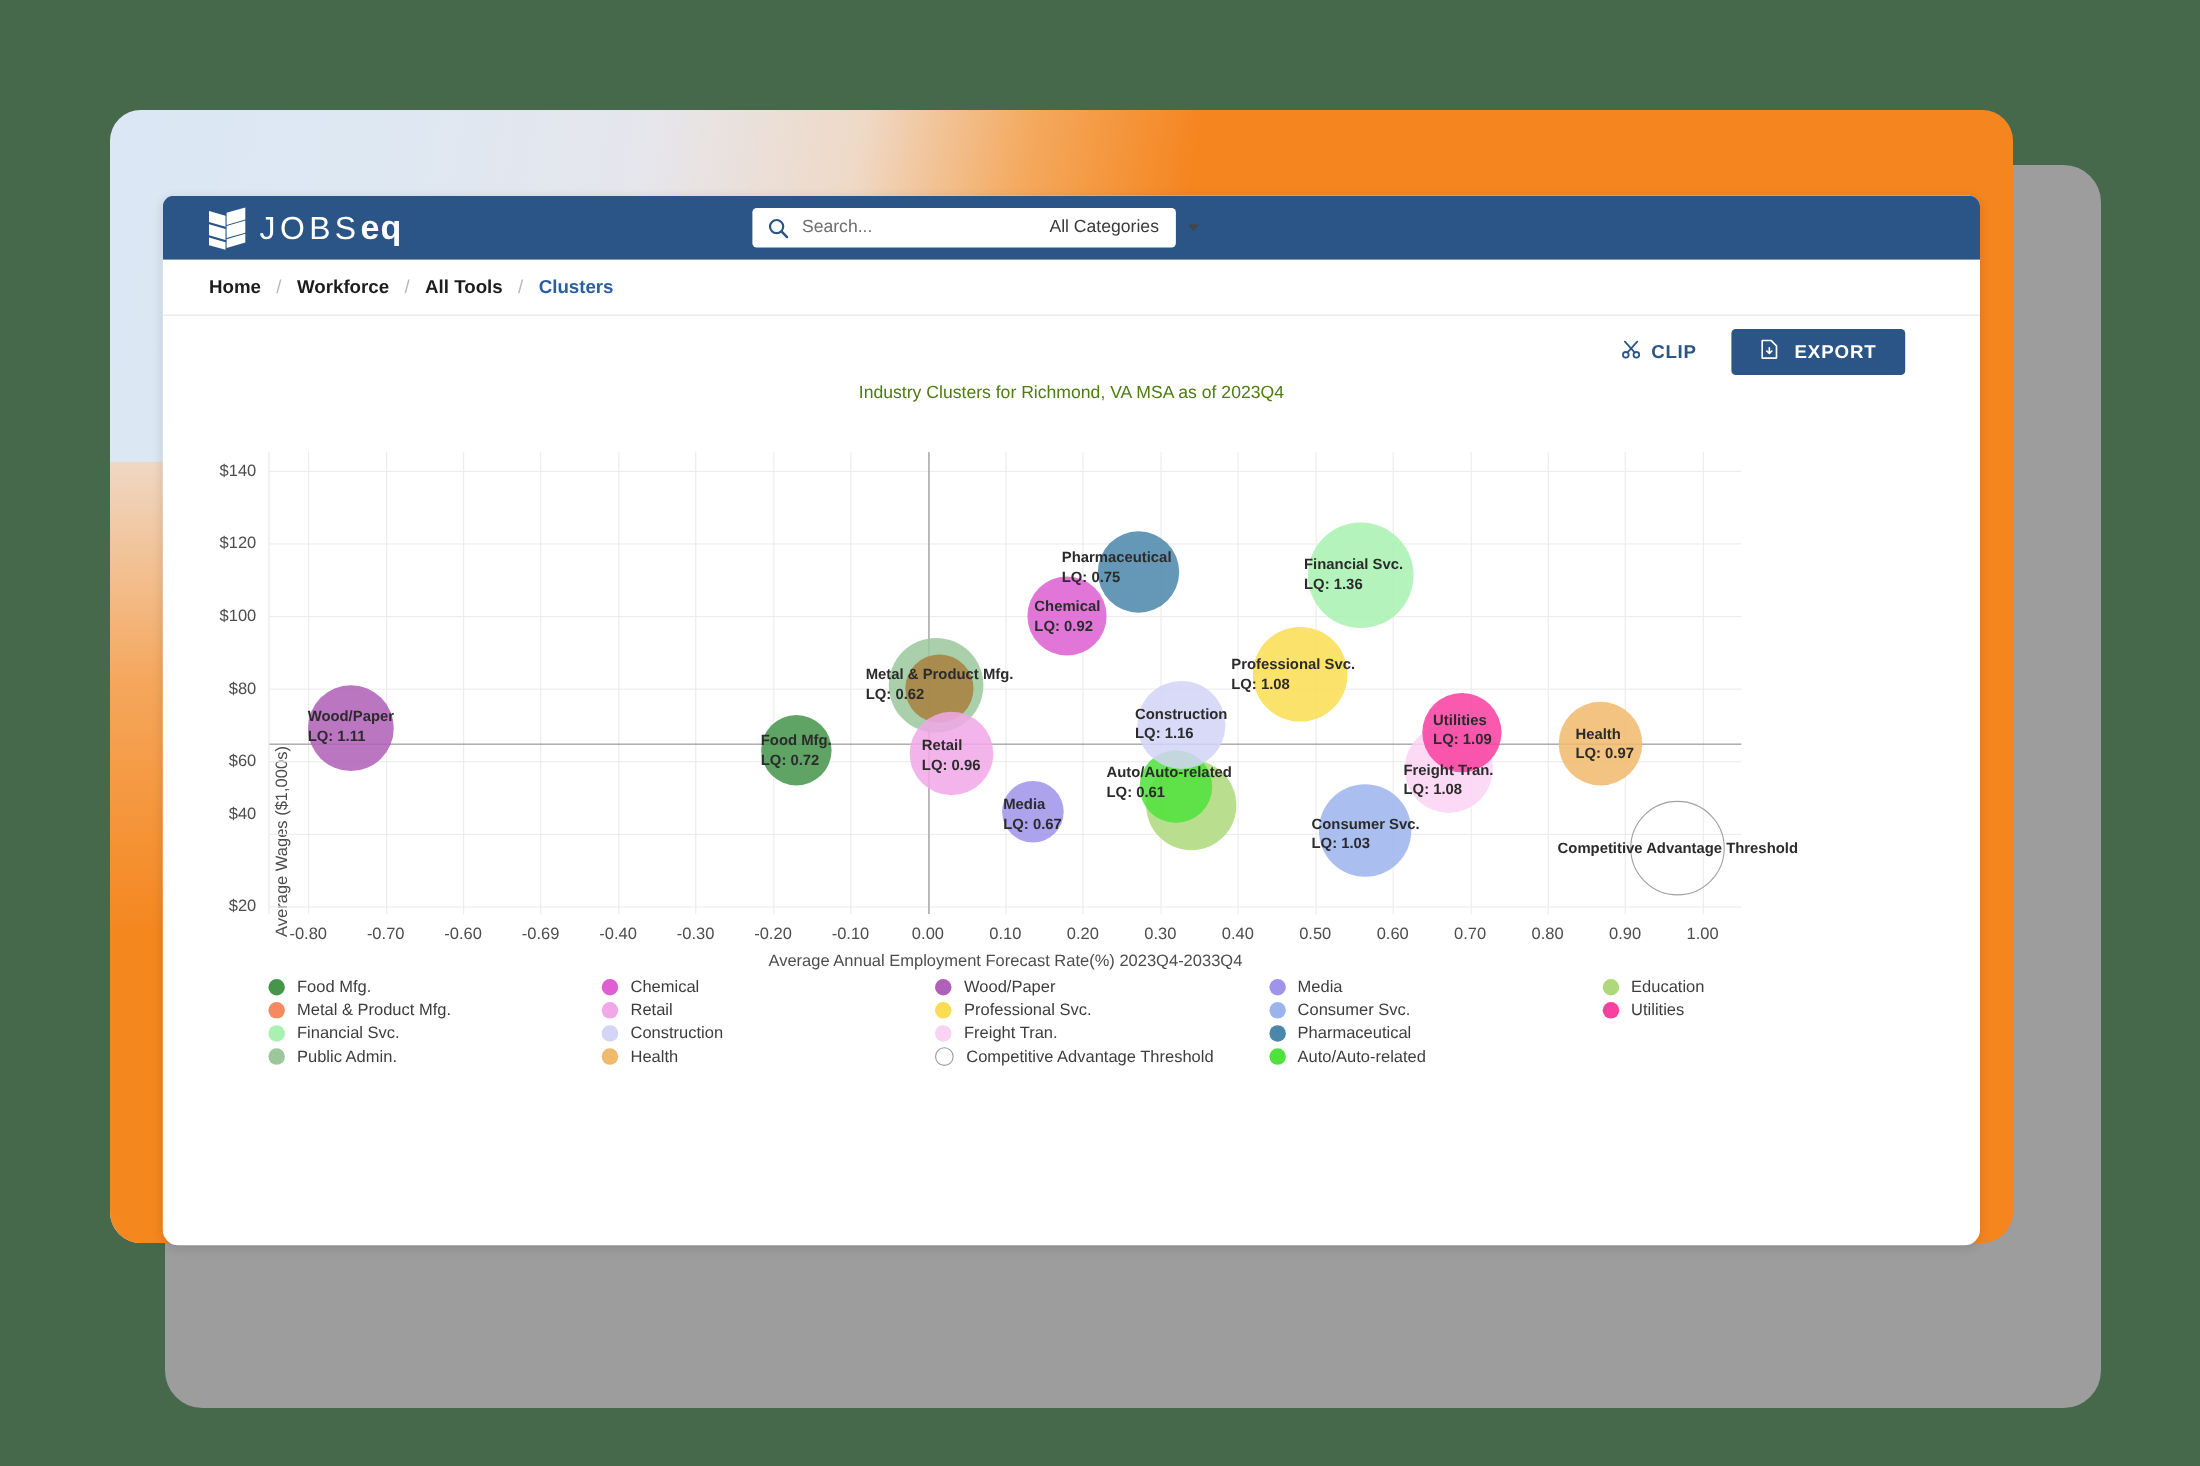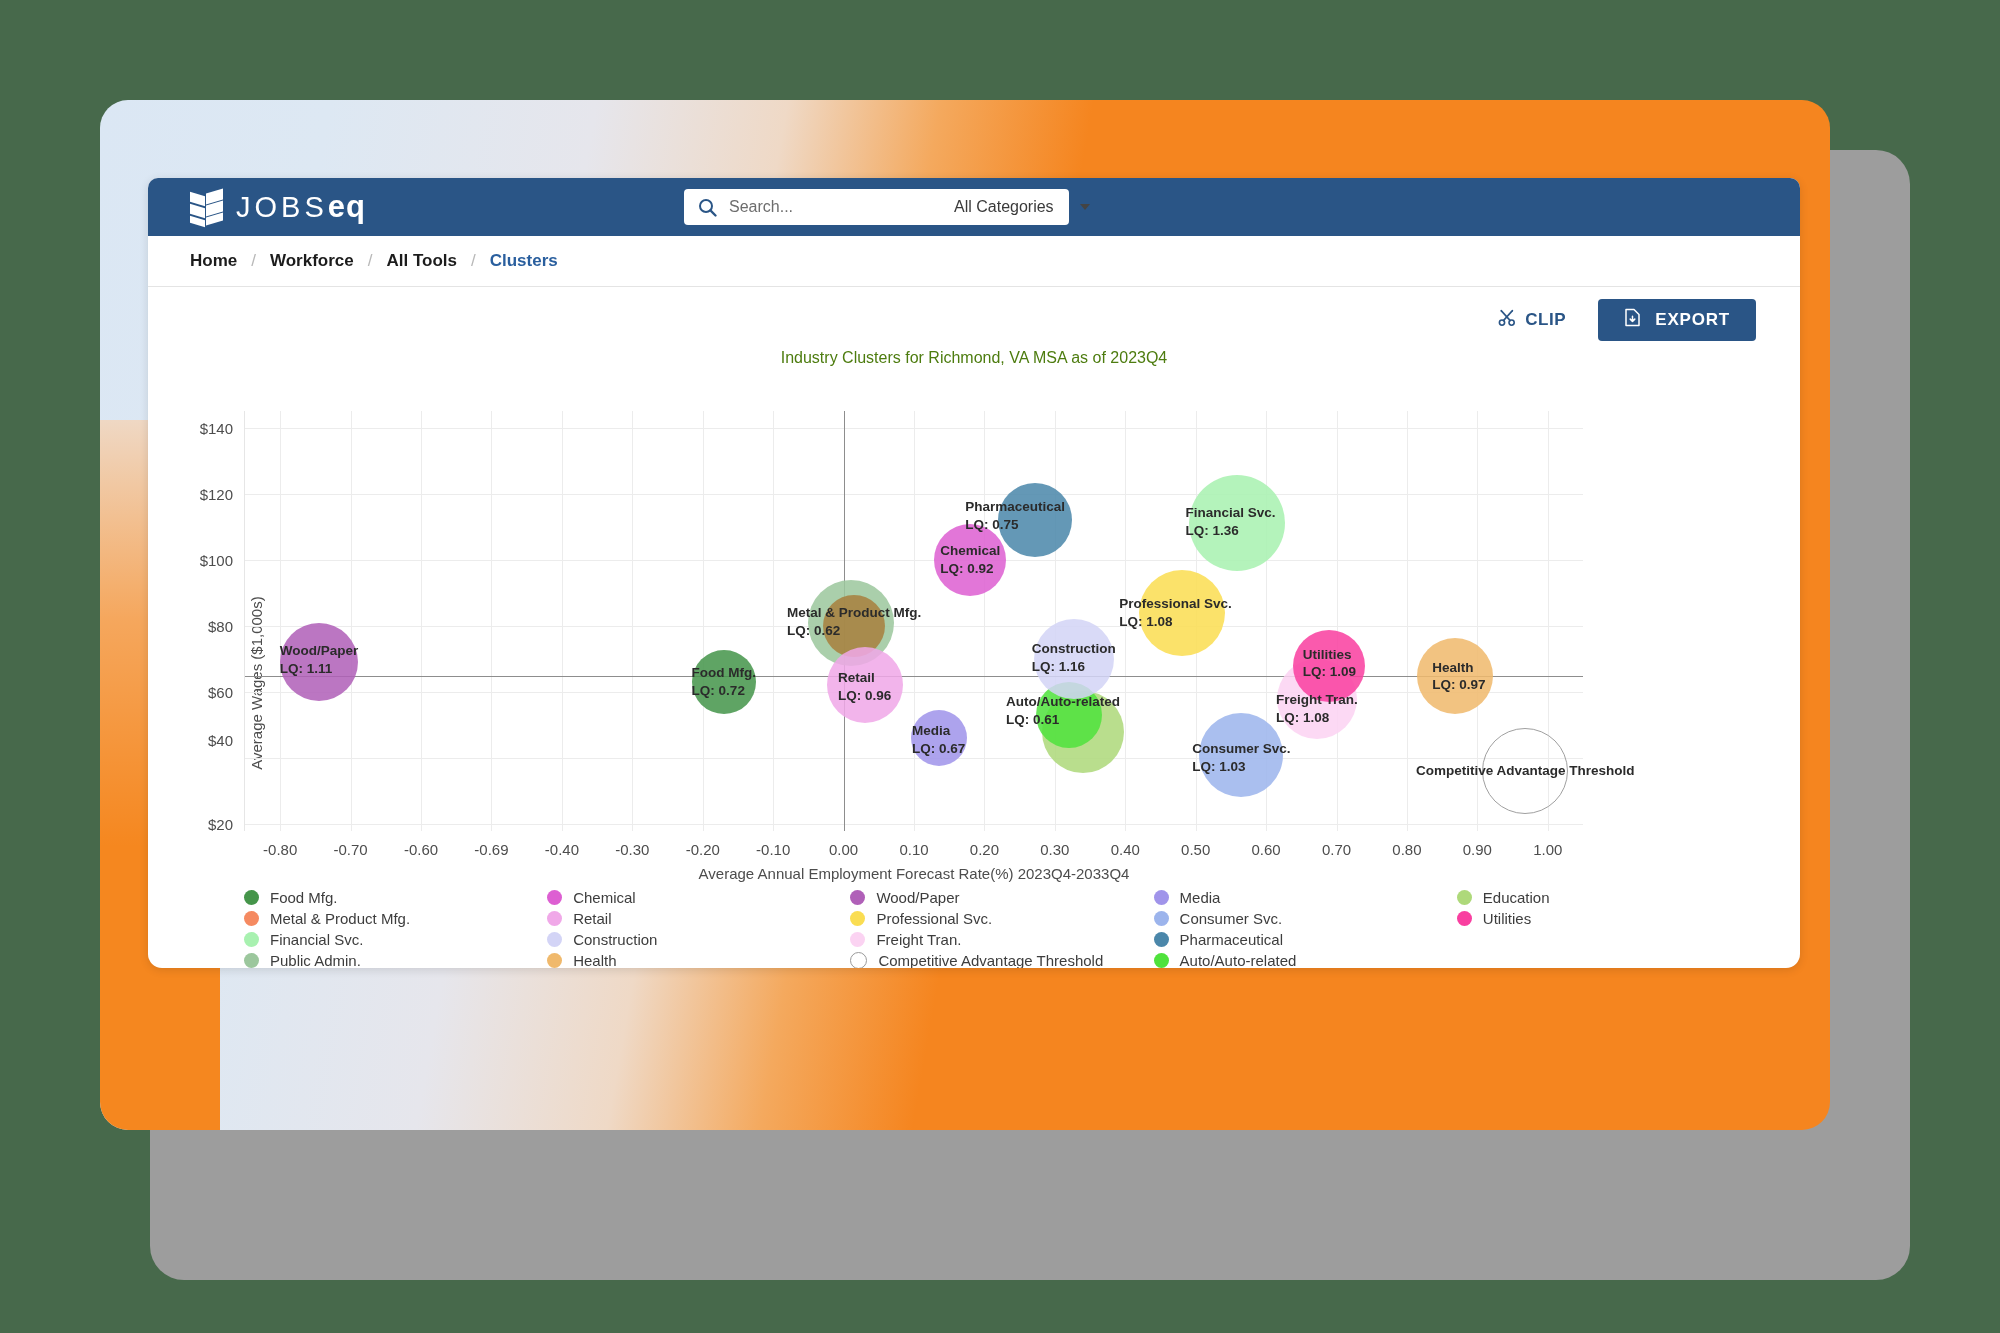--- a/index.html
+++ b/index.html
@@ -33,21 +33,21 @@
     position:absolute;left:100px;top:420px;width:120px;height:710px;
     border-bottom-left-radius:28px;
     background:linear-gradient(180deg,#efd8c4 0%,#f5a75d 28%,#f5871f 60%,#f5871f 100%);
   }
   #bg-shadow-card{
     position:absolute;left:150px;top:150px;width:1760px;height:1130px;
     border-radius:34px;background:#9d9d9d;
   }
   
   #app-window{
-    position:absolute;left:148px;top:178px;width:1652px;height:790px;
+    position:absolute;left:148px;top:178px;width:1652px;height:954px;
     background:#ffffff;border-radius:10px 10px 14px 14px;
     box-shadow:0 2px 10px rgba(0,0,0,.12);
     overflow:hidden;
     display:flex;flex-direction:column;
   }
   
   #app-header{
     height:58px;background:#2a5586;flex:0 0 auto;
     display:flex;align-items:center;position:relative;
   }
@@ -83,21 +83,21 @@
     height:50px;flex:0 0 auto;background:#fff;border-bottom:1px solid #e4e4e4;
     display:flex;align-items:center;padding-left:42px;gap:14px;
     font-size:17px;font-weight:700;
   }
   #breadcrumb-bar .crumb{color:#1c1c1c;cursor:pointer;}
   #breadcrumb-bar .crumb.active{color:#2a5f9e;}
   #breadcrumb-bar .sep{color:#b9b9b9;font-weight:400;}
   
   #toolbar{
     height:66px;flex:0 0 auto;display:flex;justify-content:flex-end;align-items:center;
-    padding-right:44px;gap:26px;
+    padding-right:68px;gap:26px;
   }
   #clip-button{
     display:flex;align-items:center;gap:9px;color:#2a5586;font-size:17px;
     font-weight:700;letter-spacing:.6px;cursor:pointer;background:none;border:none;
     font-family:"Liberation Sans",sans-serif;
   }
   #export-button{
     display:flex;align-items:center;gap:14px;background:#2a5586;color:#fff;
     border:none;border-radius:4px;height:42px;padding:0 26px;font-size:17px;
     font-weight:700;letter-spacing:.8px;cursor:pointer;

